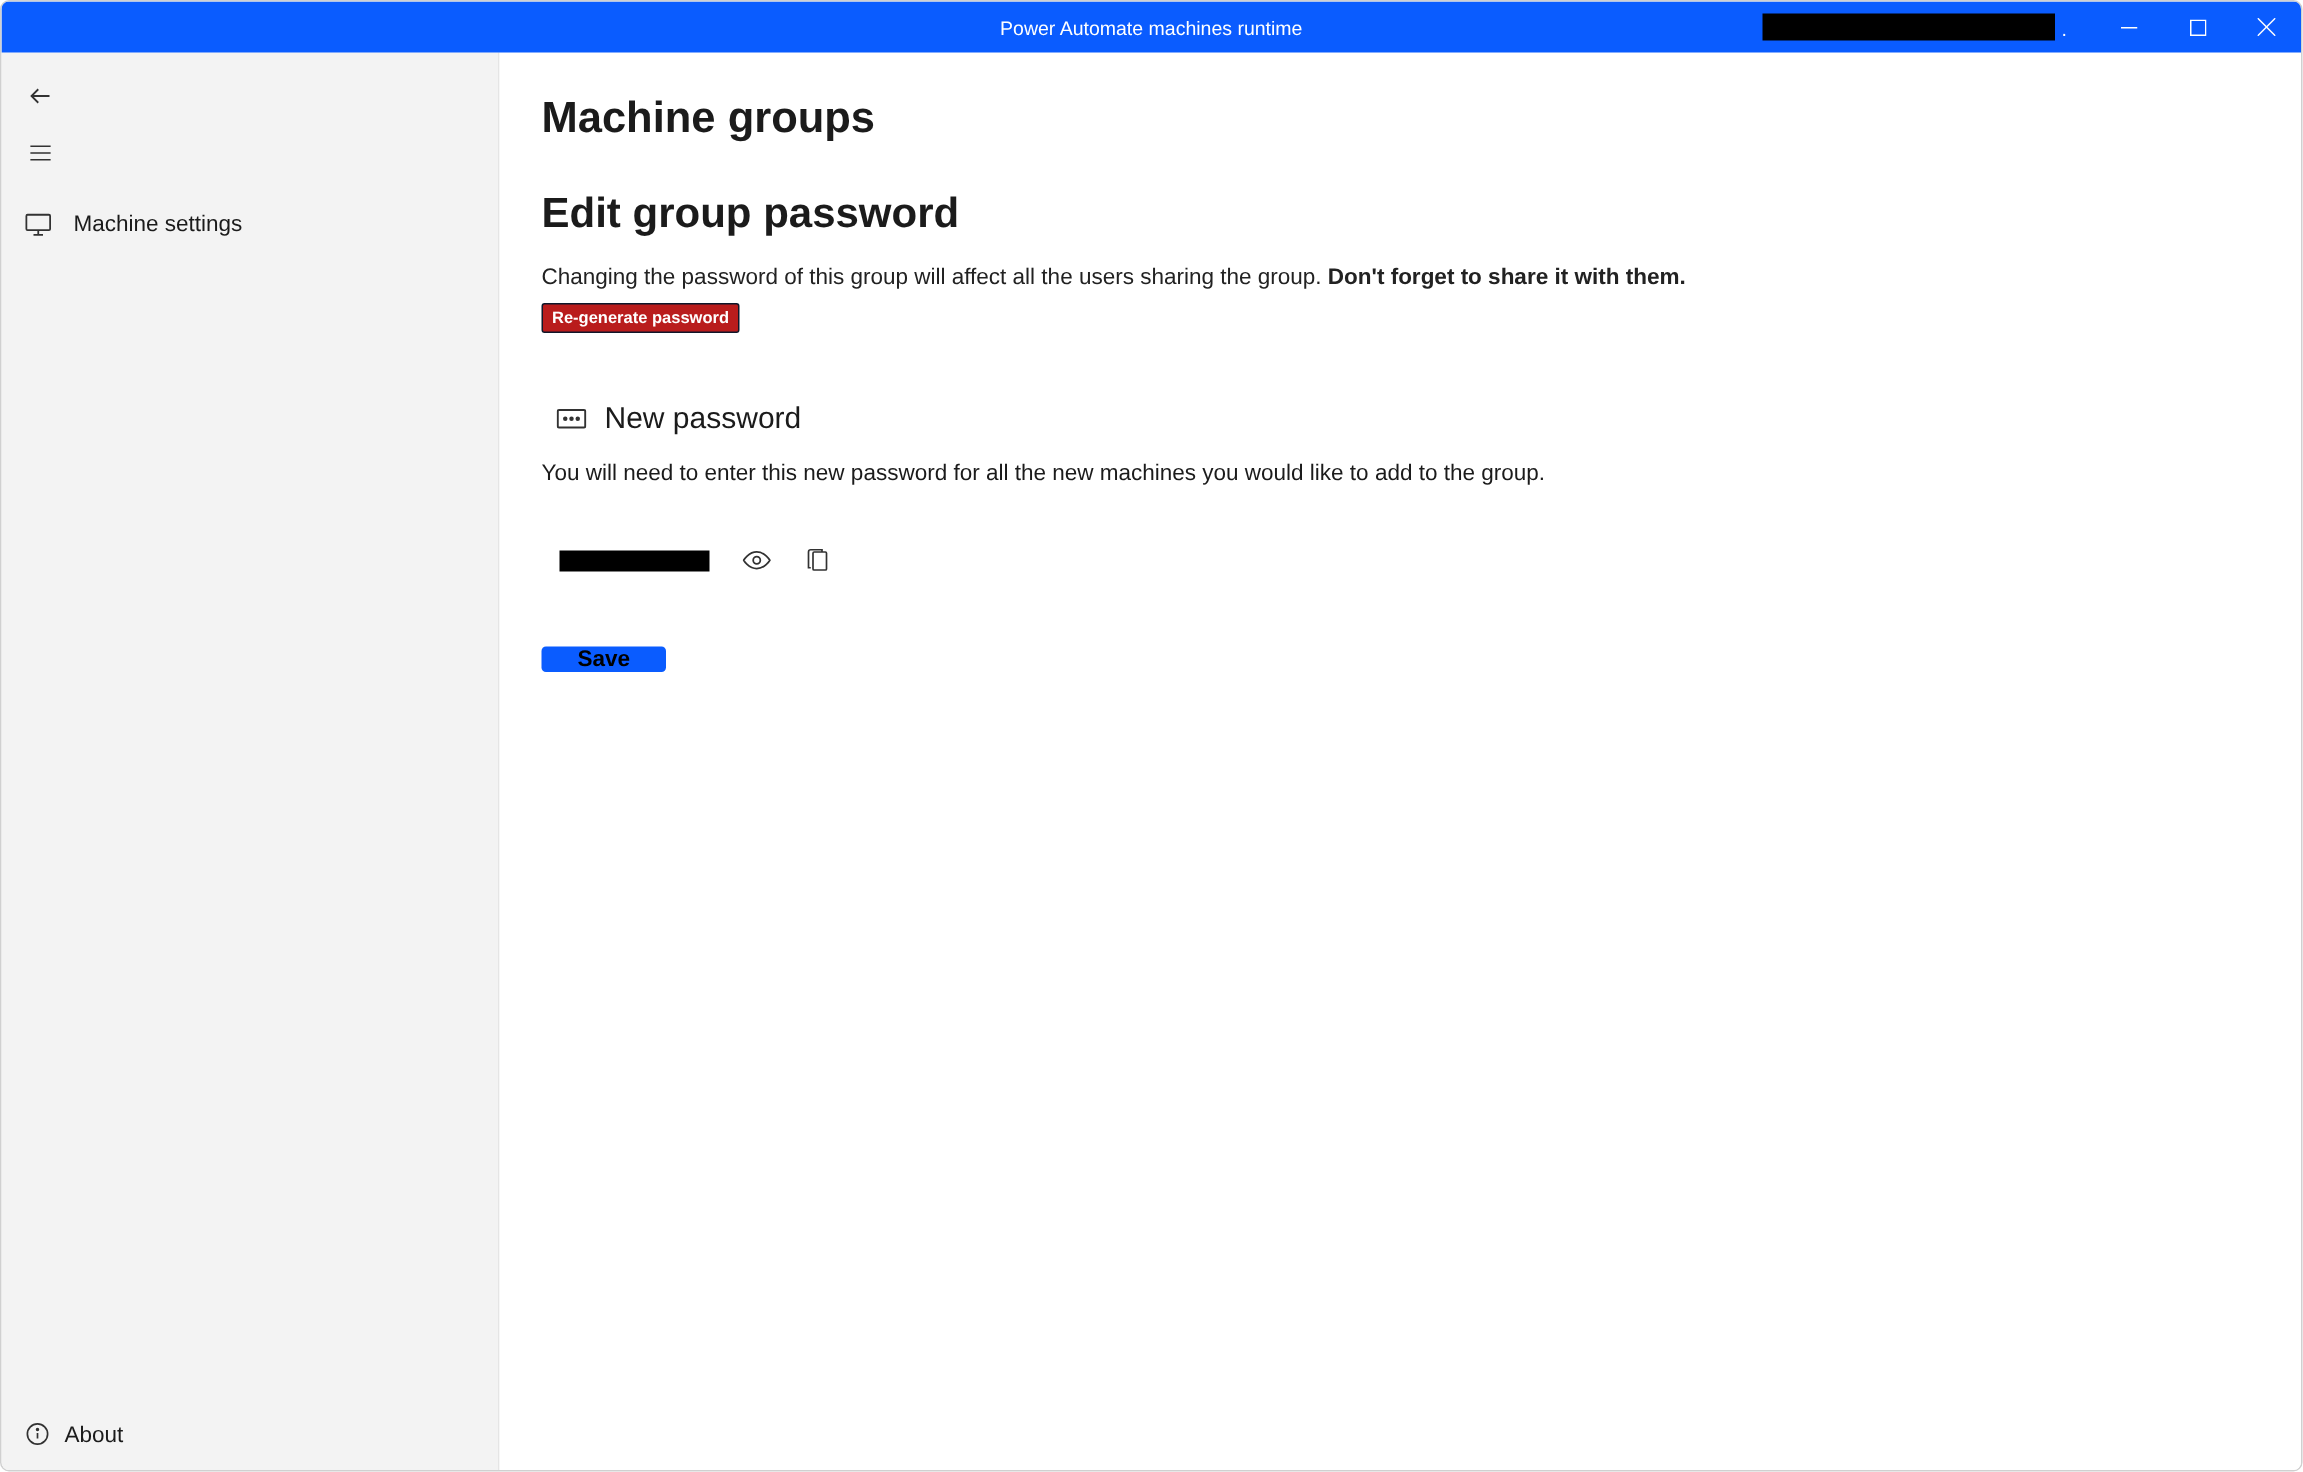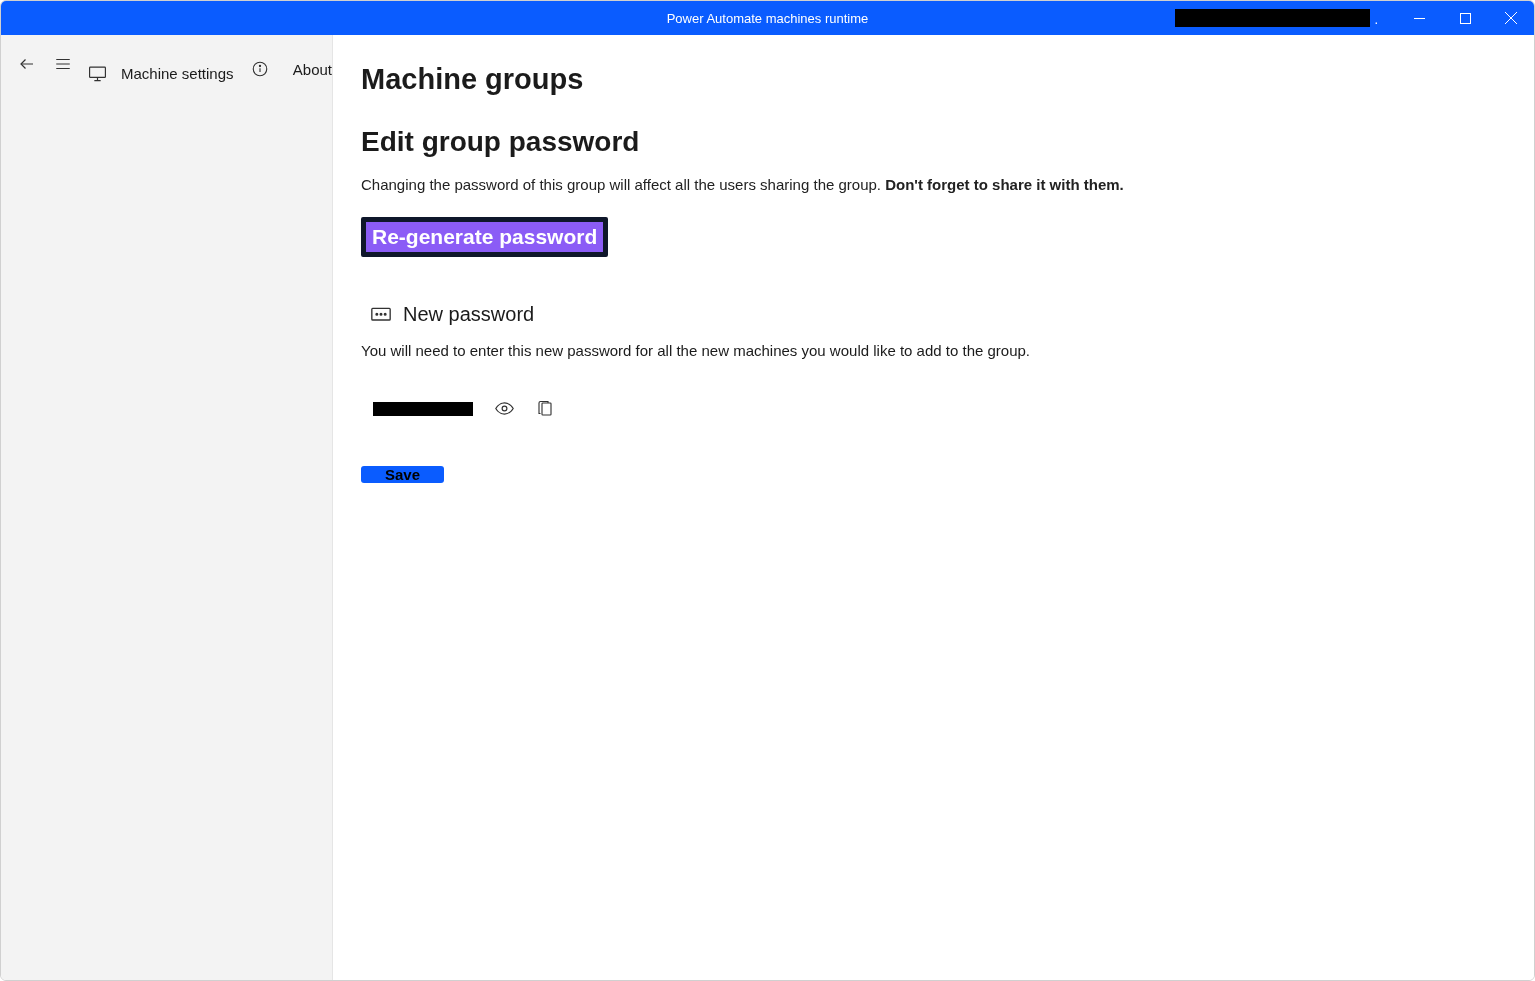--- a/index.html
+++ b/index.html
@@ -74,21 +74,21 @@
   .app-body {
     display: flex;
     height: calc(100% - 34px);
   }
   .sidebar {
     width: 332px;
     min-width: 332px;
     background: #f3f3f3;
     border-right: 1px solid #e5e5e5;
     display: flex;
-    flex-direction: row;
+    flex-direction: column;
     padding-top: 10px;
   }
   .sidebar-top-btn {
     height: 38px;
     display: flex;
     align-items: center;
     padding-left: 16px;
     cursor: pointer;
   }
   .nav-list {
@@ -122,21 +122,21 @@
     align-items: center;
     justify-content: center;
     color:#323232;
   }
   .sidebar-spacer { flex: 1; }
   .sidebar-footer {
     height: 48px;
     display: flex;
     align-items: center;
     padding-left: 14px;
-    gap: 23px;
+    gap: 8px;
     cursor: pointer;
     font-size: 15px;
   }
 
   
   .main {
     flex: 1;
     background: #fff;
     padding: 28px 0 0 28px;
     overflow: auto;
@@ -147,31 +147,31 @@
     margin-bottom: 30px;
   }
   .section-title {
     font-size: 28px;
     font-weight: 600;
     margin-bottom: 18px;
   }
   .section-desc {
     font-size: 15px;
     color: #222;
-    margin-bottom: 24px;
+    margin-bottom: 9px;
   }
   .section-desc strong { font-weight: 700; }
   .link-btn {
     display: inline-block;
-    background: #8b5cf6;
+    background: #b91c1c;
     color: #fff;
     font-weight: 600;
-    font-size: 21px;
+    font-size: 11px;
     padding: 3px 6px;
-    border: 5px solid #0f172a;
+    border: 1px solid #0f172a;
     border-radius: 2px;
     cursor: pointer;
     margin-bottom: 46px;
   }
   .subsection-header {
     display: flex;
     align-items: center;
     gap: 12px;
     margin-bottom: 16px;
     margin-left: 10px;

